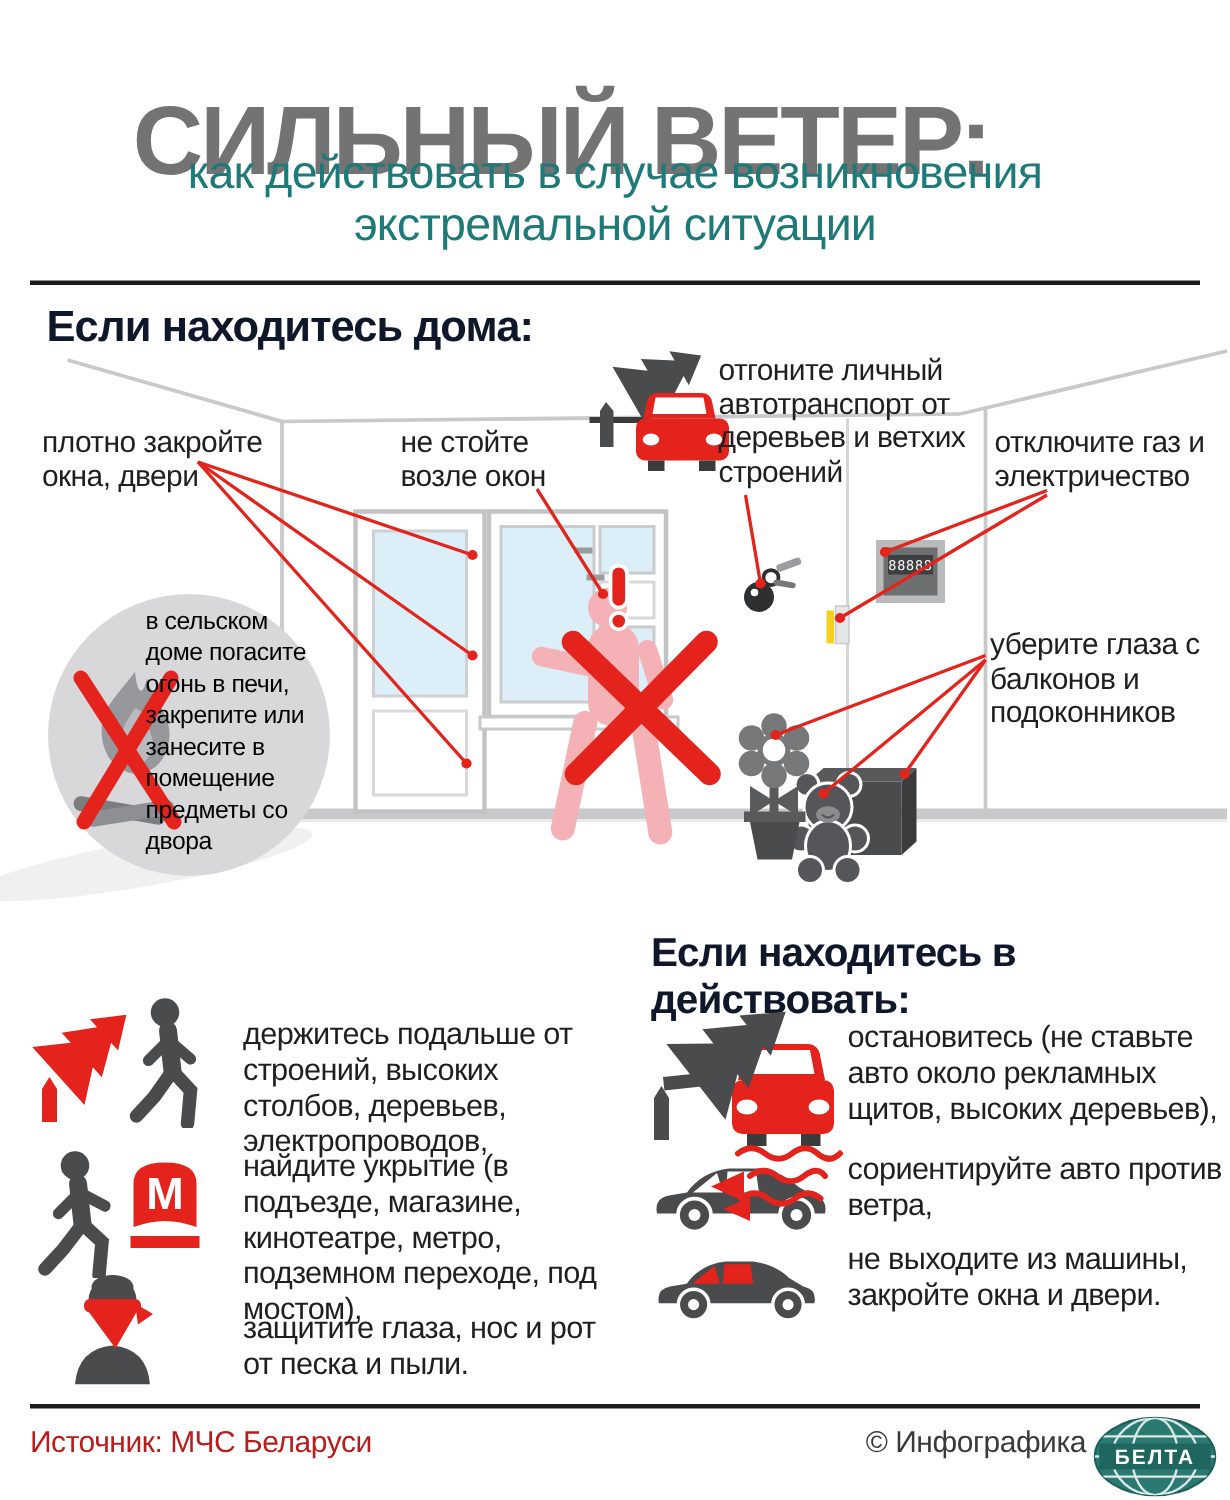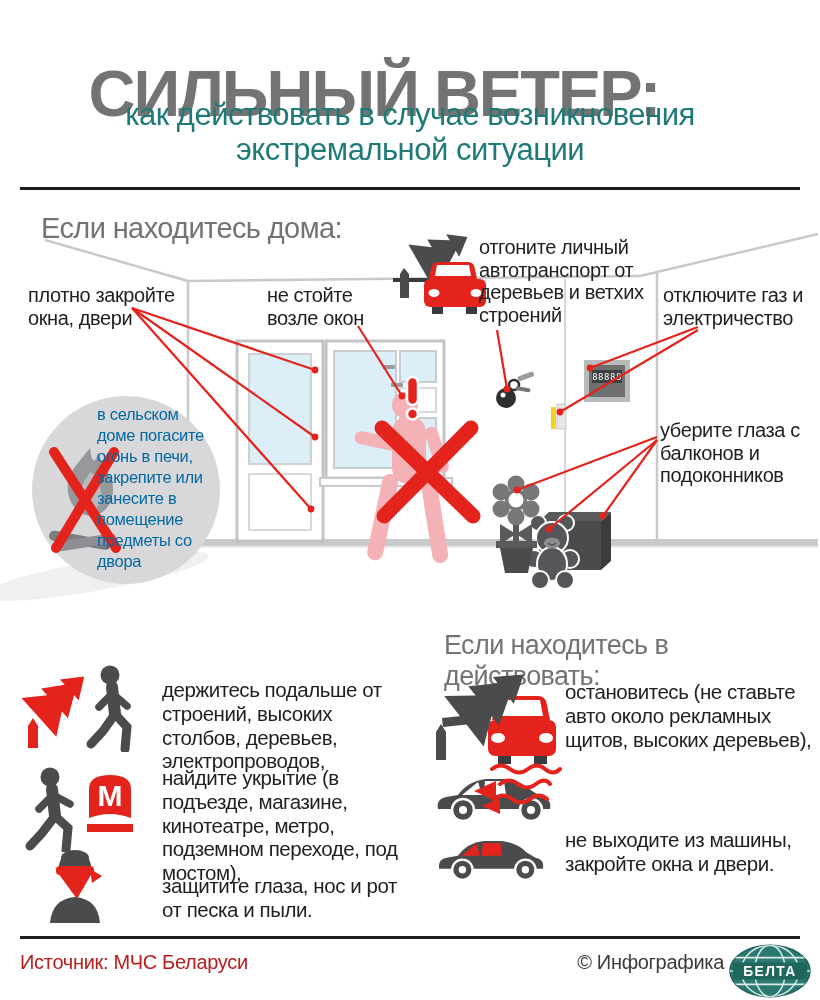--- a/index.html
+++ b/index.html
@@ -8,24 +8,24 @@
   .abs{position:absolute;}
   
   .title{left:0;top:16px;width:748px;text-align:center;font-size:65px;font-weight:700;
          color:#737373;letter-spacing:-2px;line-height:1.05;}
   .subtitle{left:0;top:98px;width:820px;text-align:center;font-size:31px;font-weight:400;
             color:#1E7A78;letter-spacing:-0.5px;line-height:1.12;}
   .divider{left:20px;width:780px;height:3px;background:#1c1c1c;}
   .div-top{top:187px;}
   .div-bottom{top:936px;}
   
-  .h2{font-size:29px;font-weight:400;color:#737373;letter-spacing:-0.6px;margin:14px;}
+  .h2{font-size:29px;font-weight:700;color:#0f172a;letter-spacing:-0.6px;margin:4px;}
   
   .lbl{font-size:20px;line-height:1.13;letter-spacing:-0.4px;color:#1f1f1f;z-index:3;}
-  .village{font-size:16.5px;line-height:1.27;letter-spacing:-0.3px;color:#0369a1;z-index:3;}
+  .village{font-size:16.5px;line-height:1.27;letter-spacing:-0.3px;color:#000000;z-index:3;}
   
   .rowtext{font-size:20.5px;line-height:1.16;letter-spacing:-0.45px;color:#1f1f1f;z-index:3;}
   .scene{left:0;top:0;z-index:1;}
   .icon{z-index:2;}
   
   .source{left:20px;top:951px;font-size:20px;color:#b91c1c;letter-spacing:-0.3px;}
   .credit{right:96px;top:951px;font-size:20px;color:#3a3a3a;letter-spacing:-0.3px;}
   .logo{right:8px;top:942px;}
 </style>
 </head>
@@ -287,20 +287,21 @@
     <circle cx="103" cy="47" r="11" fill="#4A4B4D" stroke="#ffffff" stroke-width="2.5"></circle>
     <circle cx="103" cy="47" r="4" fill="#ffffff"></circle>
     <g stroke="#E3231C" stroke-width="4" fill="none" stroke-linecap="round">
       <path d="M64,6 q9,-7 18,0 t18,0 t17,0 t15,0"></path>
       <path d="M72,21 q9,-7 18,0 t18,0 t14,0"></path>
       <path d="M66,36 q9,-7 18,0 t18,0 t17,0"></path>
     </g>
     <polygon points="46,28 68,18 68,38" fill="#E3231C"></polygon>
     <polygon points="54,43 72,35 72,51" fill="#E3231C"></polygon>
   </svg>
+  <div class="abs rowtext" style="left:565px;top:768px;width:250px;">сориентируйте авто против ветра,</div>
 
   <svg class="abs icon" style="left:430px;top:824px;" width="125" height="60" viewBox="0 0 135 60">
     <path d="M10,46 Q8,36 18,34 L30,32 Q40,18 58,16 L78,16 Q94,18 104,28 L114,34 Q124,36 122,46 L12,46 Z" fill="#4A4B4D"></path>
     <polygon points="34,32 50,19 54,32" fill="#E3231C"></polygon>
     <polygon points="57,18 76,18 78,32 56,32" fill="#E3231C"></polygon>
     <circle cx="35" cy="47" r="11" fill="#4A4B4D" stroke="#ffffff" stroke-width="2.5"></circle>
     <circle cx="35" cy="47" r="4" fill="#ffffff"></circle>
     <circle cx="103" cy="47" r="11" fill="#4A4B4D" stroke="#ffffff" stroke-width="2.5"></circle>
     <circle cx="103" cy="47" r="4" fill="#ffffff"></circle>
   </svg>

